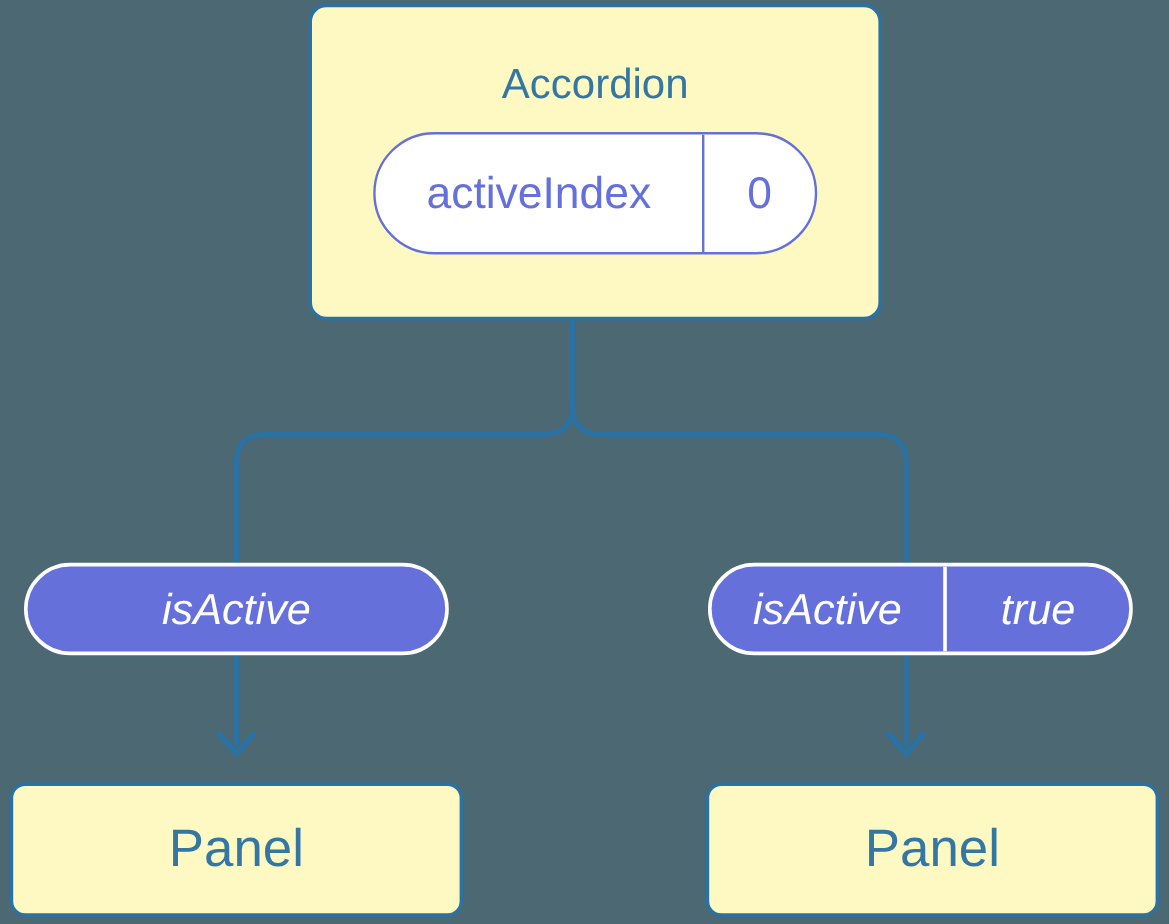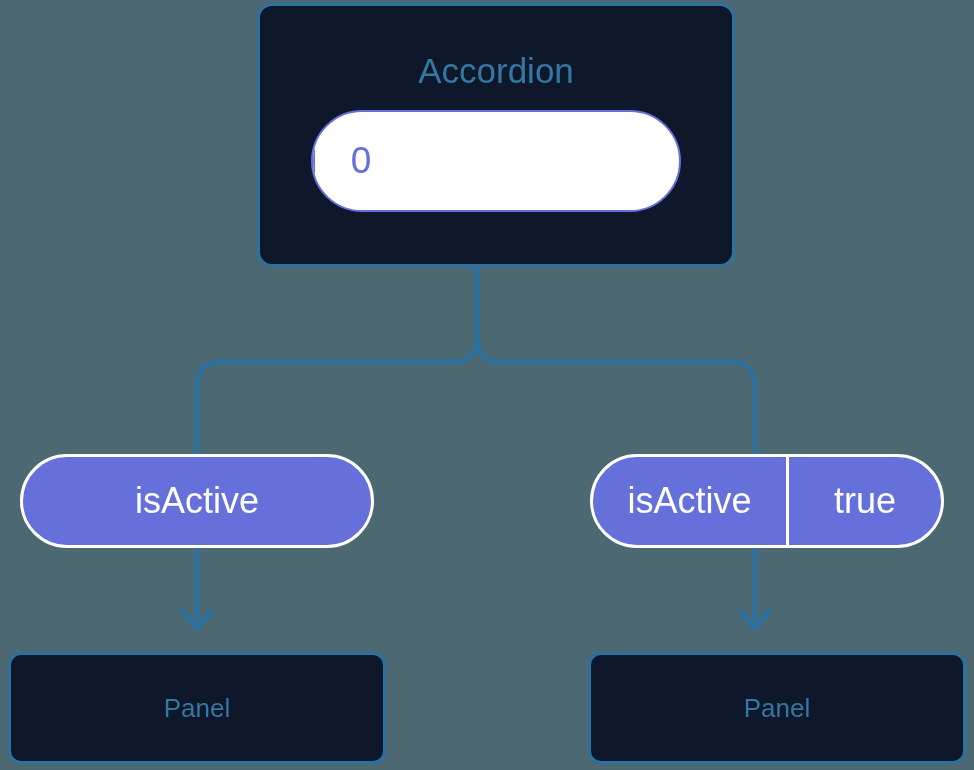--- a/index.html
+++ b/index.html
@@ -17,21 +17,21 @@
   }
   .connectors {
     position: absolute;
     left: 0;
     top: 0;
     z-index: 0;
   }
   .node {
     position: absolute;
     box-sizing: border-box;
-    background: #0f172a;
+    background: #fef9c3;
     border: 3px solid #2B71A1;
     z-index: 1;
   }
   .root-card {
     left: 257px;
     top: 3px;
     width: 478px;
     height: 264px;
     border-radius: 15px;
     display: flex;
@@ -65,30 +65,31 @@
     color: #6570DB;
   }
   .state-pill .cell.name { flex: 1; }
   .state-pill .cell.value {
     width: 92px;
     border-left: 2.5px solid #6570DB;
   }
   .prop-pill {
     position: absolute;
     box-sizing: border-box;
-    top: 454px;
+    top: 469px;
     width: 354px;
-    height: 94px;
+    height: 77px;
     background: #6570DB;
     border: 3px solid #FFFFFF;
     border-radius: 51px;
     display: flex;
     align-items: stretch;
     overflow: hidden;
     z-index: 1;
+    font-style: italic;
   }
   .prop-pill .cell {
     display: flex;
     align-items: center;
     justify-content: center;
     font-size: 36px;
     color: #FFFFFF;
   }
   .prop-pill .cell.name { flex: 1; }
   .prop-pill .cell.value { border-left: 3px solid #FFFFFF; }
@@ -101,40 +102,41 @@
     width: 378px;
     height: 112px;
     border-radius: 13px;
     display: flex;
     align-items: center;
     justify-content: center;
   }
   .panel-card.left  { left: 8px; }
   .panel-card.right { left: 588px; }
   .panel-title {
-    font-size: 26px;
+    font-size: 44px;
     font-weight: 500;
     color: #3577A3;
   }
 </style>
 </head>
 <body>
 
 <div class="stage">
 
   <svg class="connectors" width="974" height="770" viewBox="0 0 974 770">
     <path d="M477,267 V338 Q477,362 453,362 H221 Q197,362 197,386 V621" fill="none" stroke="#2B71A1" stroke-width="4.5"></path>
     <path d="M477,267 V338 Q477,362 501,362 H731 Q755,362 755,386 V621" fill="none" stroke="#2B71A1" stroke-width="4.5"></path>
     <path d="M183,612 L197,628 L211,612" fill="none" stroke="#2B71A1" stroke-width="5" stroke-linecap="round"></path>
     <path d="M741,612 L755,628 L769,612" fill="none" stroke="#2B71A1" stroke-width="5" stroke-linecap="round"></path>
   </svg>
 
   <div class="node root-card">
     <div class="root-title">Accordion</div>
     <div class="state-pill">
+      <div class="cell name">activeIndex</div>
       <div class="cell value">0</div>
     </div>
   </div>
 
   <div class="prop-pill left">
     <div class="cell name">isActive</div>
   </div>
 
   <div class="prop-pill right">
     <div class="cell name">isActive</div>

